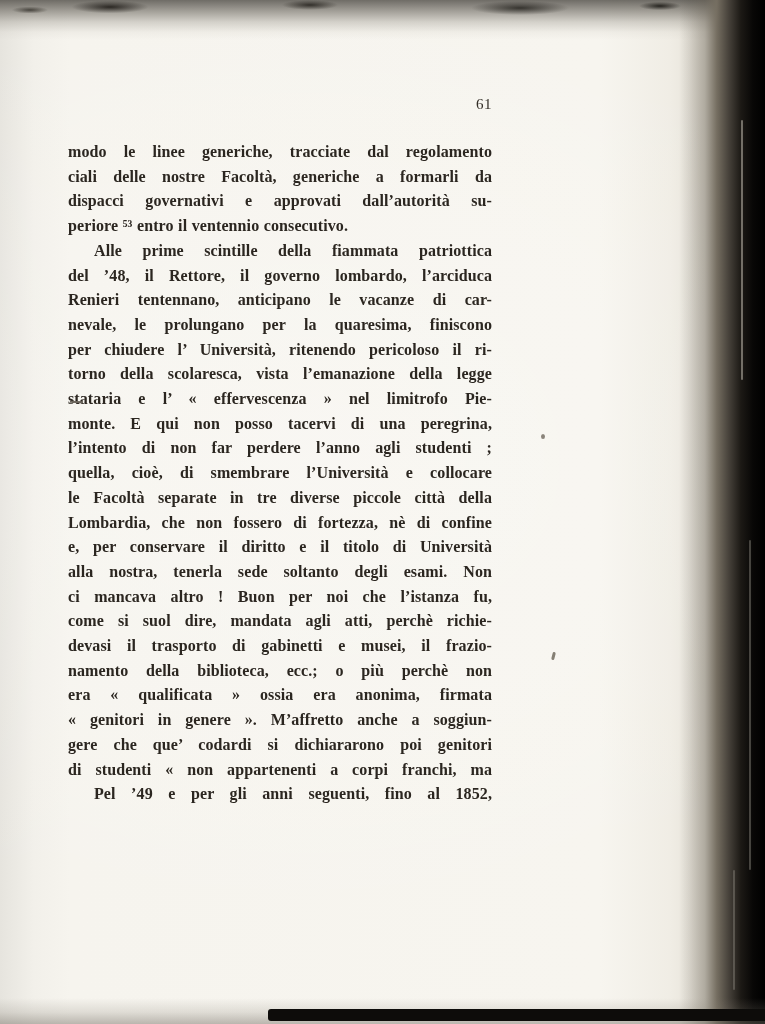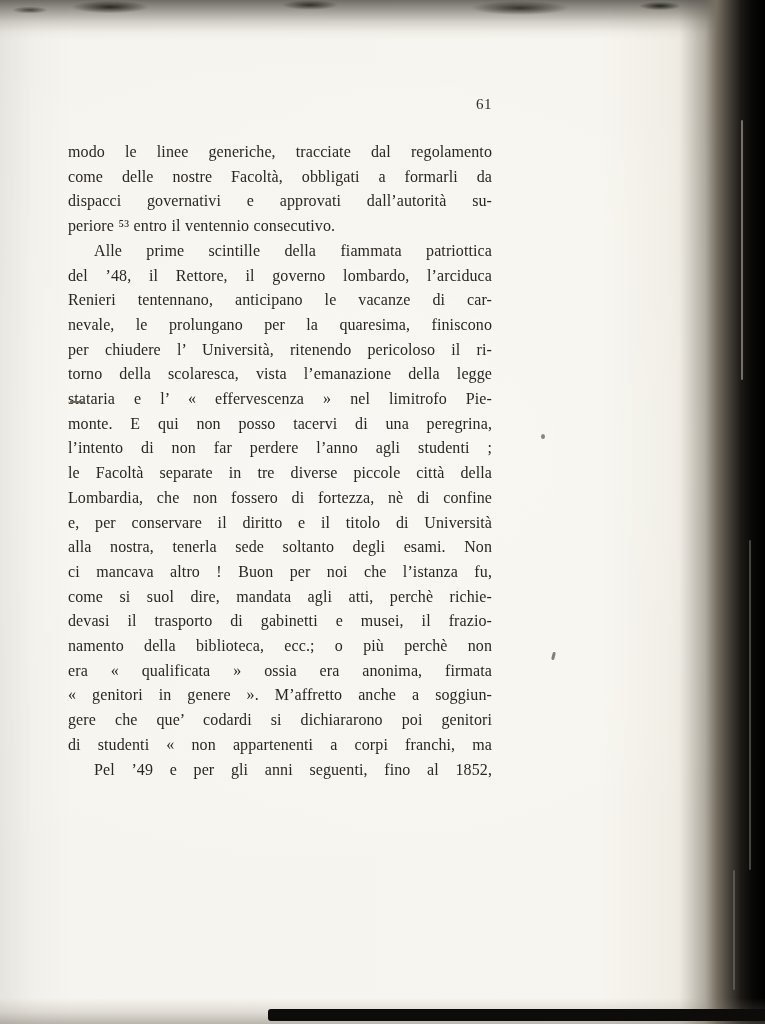--- a/index.html
+++ b/index.html
@@ -107,20 +107,21 @@
     font-size: 16px;
     line-height: 24.7px;
     color: #2b2620;
     letter-spacing: 0.1px;
     word-spacing: 0.4px;
   }
   .text-block .line {
     text-align: justify;
     text-align-last: justify;
     white-space: normal;
+    font-weight: bold;
   }
   .text-block .line.para-end {
     text-align-last: left;
   }
   .text-block .line.indent {
     text-indent: 26px;
   }
 
   
   .speck { position: absolute; pointer-events: none; }
@@ -156,32 +157,33 @@
   <div class="streak streak-2"></div>
   <div class="streak streak-3"></div>
 
   <div class="edge-bottom"></div>
   <div class="edge-bottom-bar"></div>
 
   <div class="page-number">61</div>
 
   <div class="text-block">
       <div class="line">modo le linee generiche, tracciate dal regolamento</div>
-      <div class="line">come delle nostre Facoltà, obbligati a formarli da</div>
+      <div class="line">ciali delle nostre Facoltà, generiche a formarli da</div>
       <div class="line">dispacci governativi e approvati dall’autorità su-</div>
       <div class="line para-end">periore ⁵³ entro il ventennio consecutivo.</div>
       <div class="line indent">Alle prime scintille della fiammata patriottica</div>
       <div class="line">del ’48, il Rettore, il governo lombardo, l’arciduca</div>
       <div class="line">Renieri tentennano, anticipano le vacanze di car-</div>
       <div class="line">nevale, le prolungano per la quaresima, finiscono</div>
       <div class="line">per chiudere l’ Università, ritenendo pericoloso il ri-</div>
       <div class="line">torno della scolaresca, vista l’emanazione della legge</div>
       <div class="line">stataria e l’ « effervescenza » nel limitrofo Pie-</div>
       <div class="line">monte. E qui non posso tacervi di una peregrina,</div>
       <div class="line">l’intento di non far perdere l’anno agli studenti ;</div>
+      <div class="line">quella, cioè, di smembrare l’Università e collocare</div>
       <div class="line">le Facoltà separate in tre diverse piccole città della</div>
       <div class="line">Lombardia, che non fossero di fortezza, nè di confine</div>
       <div class="line">e, per conservare il diritto e il titolo di Università</div>
       <div class="line">alla nostra, tenerla sede soltanto degli esami. Non</div>
       <div class="line">ci mancava altro ! Buon per noi che l’istanza fu,</div>
       <div class="line">come si suol dire, mandata agli atti, perchè richie-</div>
       <div class="line">devasi il trasporto di gabinetti e musei, il frazio-</div>
       <div class="line">namento della biblioteca, ecc.; o più perchè non</div>
       <div class="line">era « qualificata » ossia era anonima, firmata</div>
       <div class="line">« genitori in genere ». M’affretto anche a soggiun-</div>

